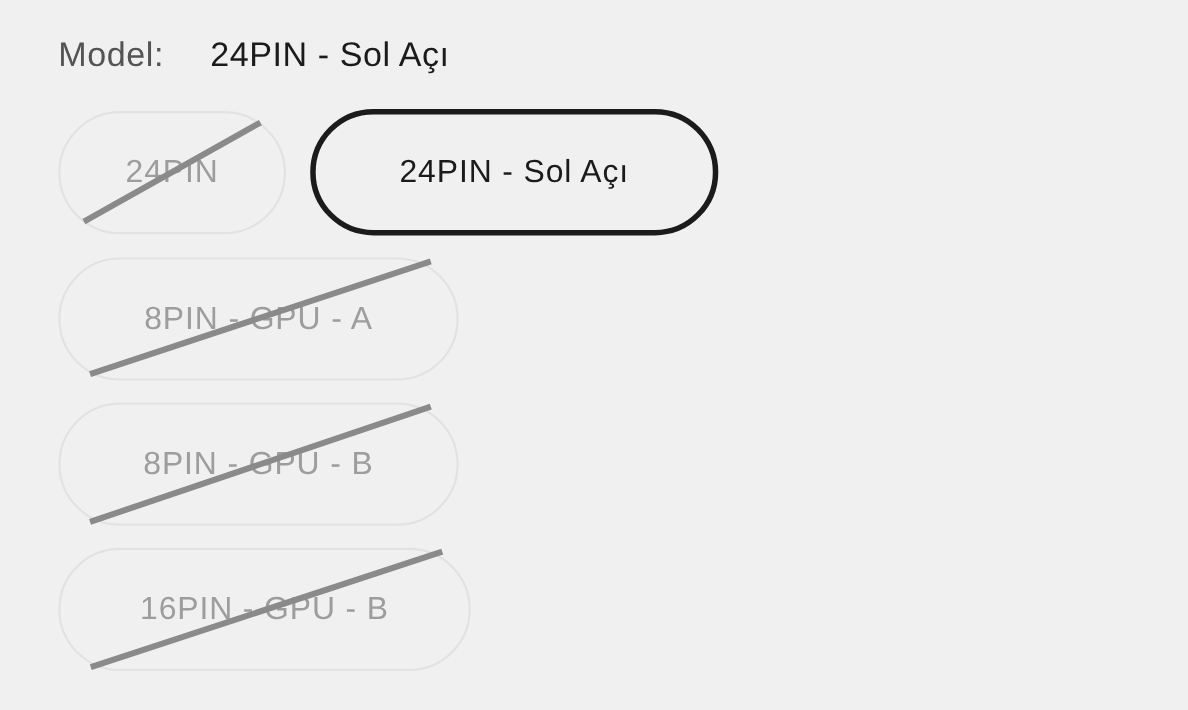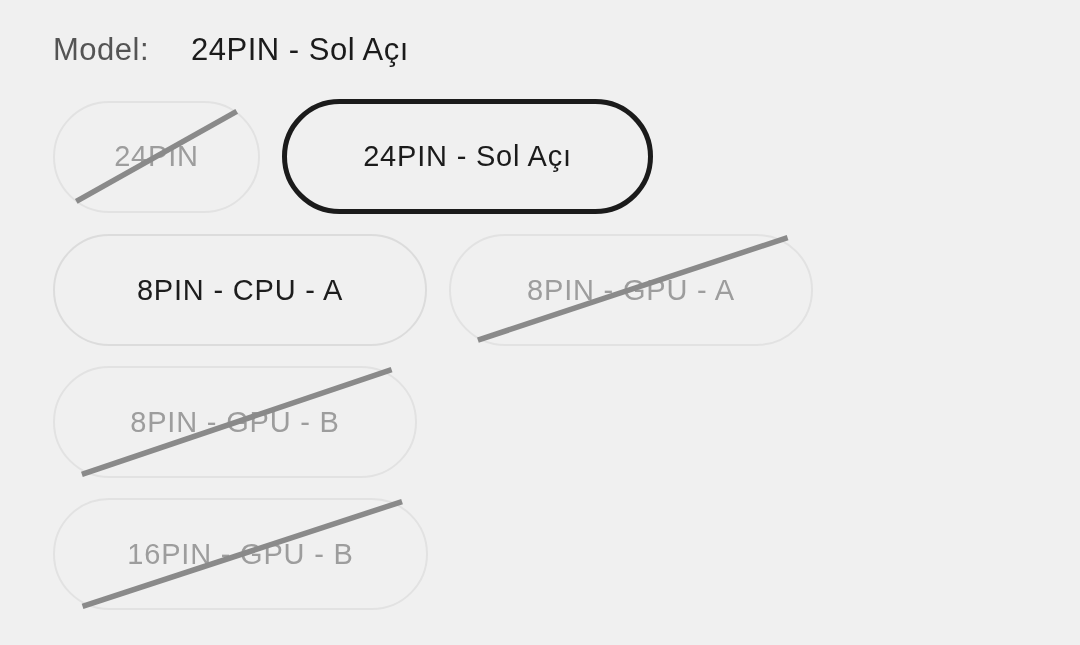--- a/index.html
+++ b/index.html
@@ -100,23 +100,20 @@
         <svg class="strike" viewBox="0 0 100 100" preserveAspectRatio="none">
           <line x1="8" y1="89" x2="92" y2="10"></line>
         </svg>
       </button>
       <button class="pill pill--selected" style="width:371px">
         <span>24PIN - Sol Açı</span>
       </button>
     </div>
 
     <div class="options-row">
-      <button class="pill" style="width:374px">
-        <span>8PIN - CPU - A</span>
-      </button>
       <button class="pill pill--disabled" style="width:364px">
         <span>8PIN - GPU - A</span>
         <svg class="strike" viewBox="0 0 100 100" preserveAspectRatio="none">
           <line x1="6" y1="94" x2="95" y2="4"></line>
         </svg>
       </button>
     </div>
 
     <div class="options-row">
       <button class="pill pill--disabled" style="width:364px">

